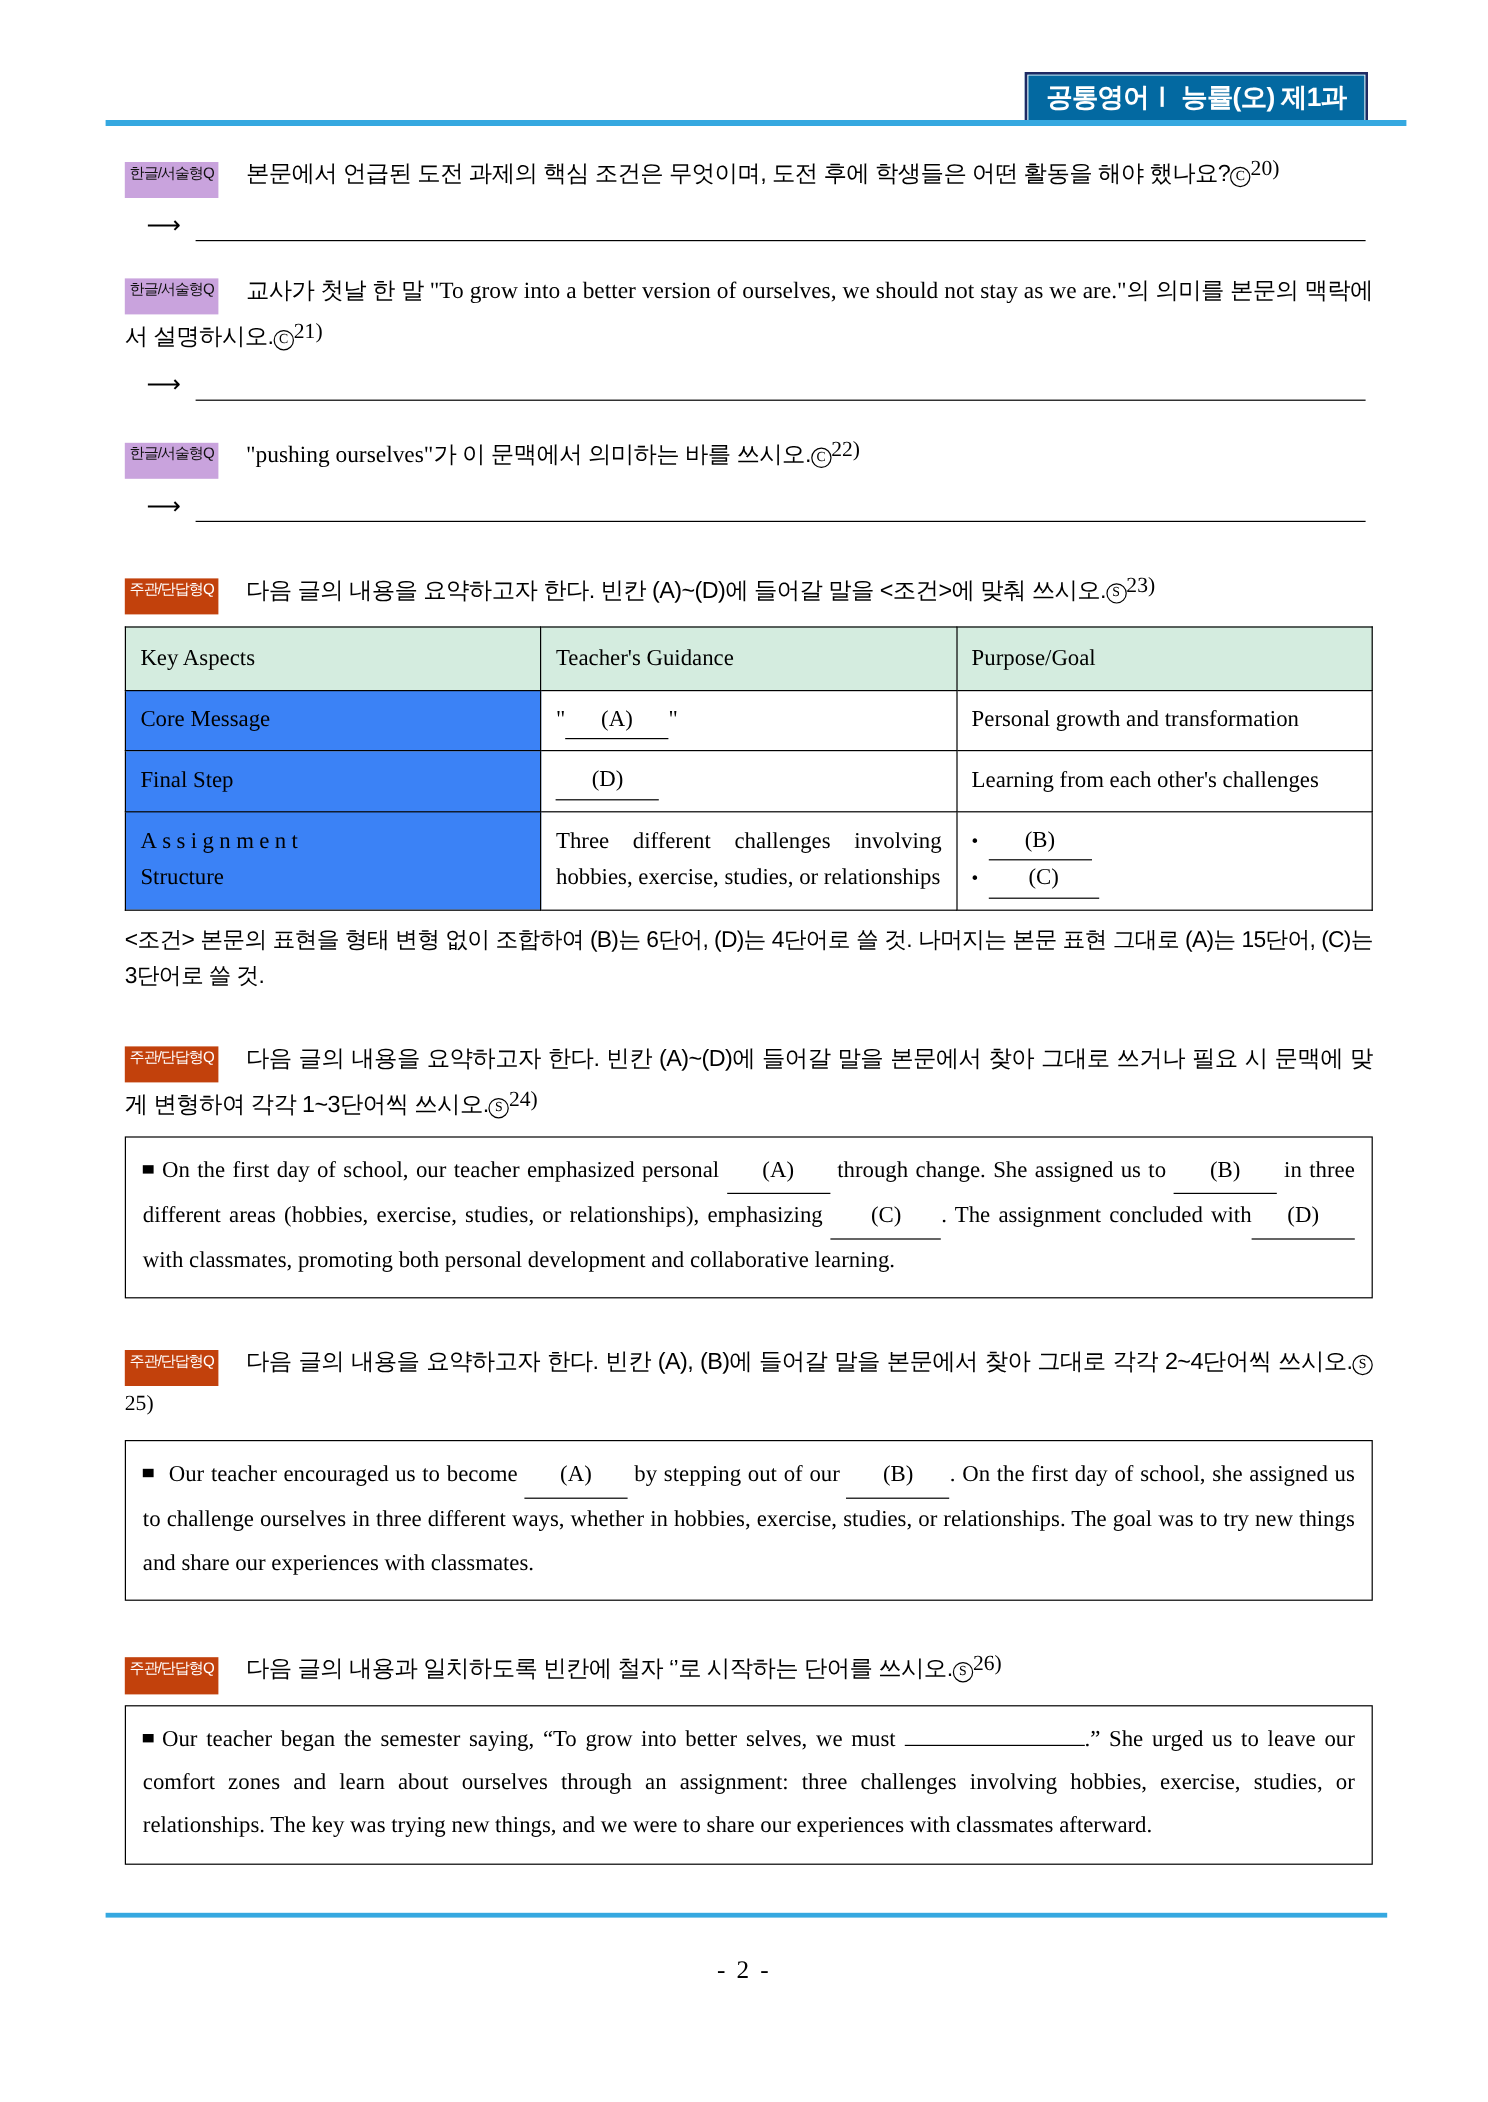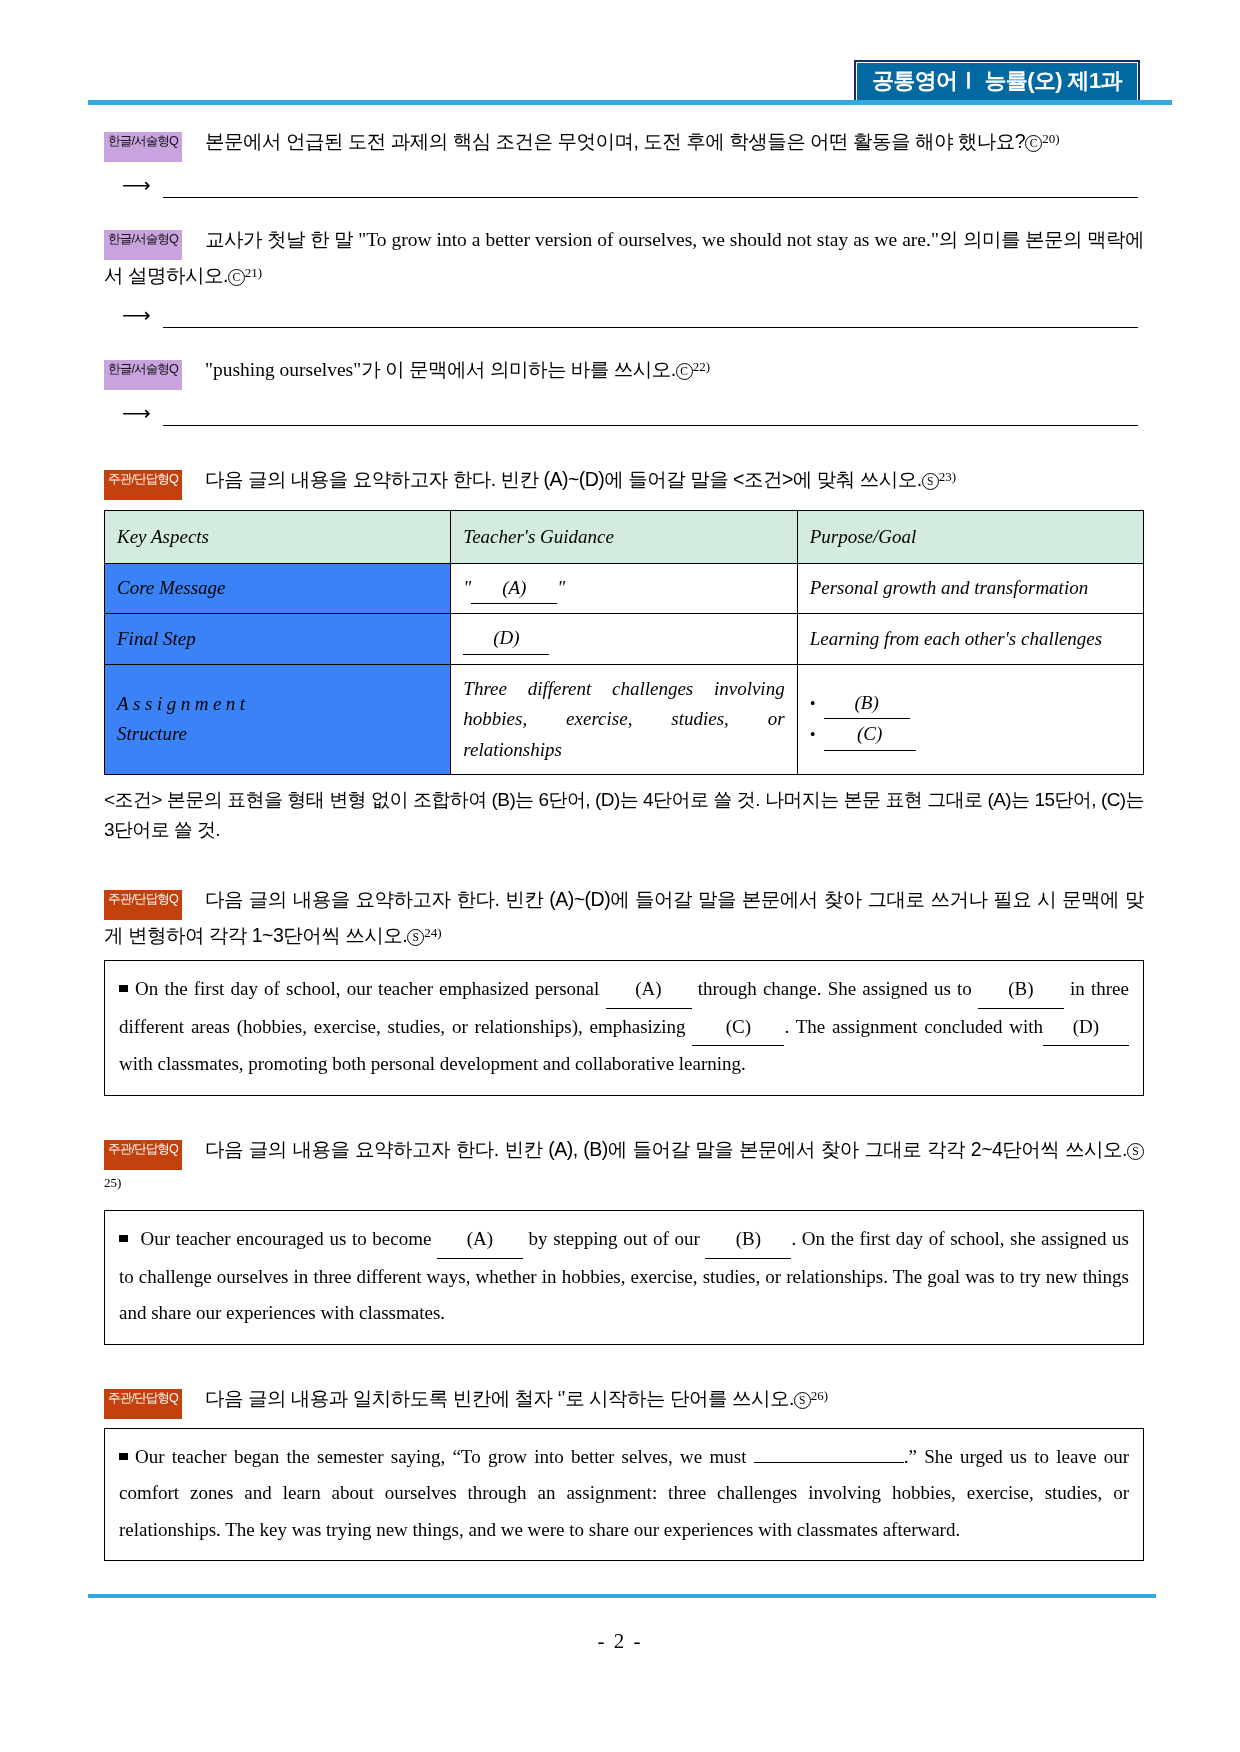--- a/index.html
+++ b/index.html
@@ -115,21 +115,21 @@
     border: 1.2px solid #000;
     border-radius: 50%;
     width: 15px;
     height: 15px;
     line-height: 14px;
     text-align: center;
     font-size: 11.5px;
     font-family: "Liberation Serif", serif;
     vertical-align: 1px;
   }
-  .sup { font-size: 13px; vertical-align: 5px; margin-top: 24px; }
+  .sup { font-size: 18px; vertical-align: 5px; margin-top: 24px; }
 
   
   .answer-row {
     display: flex;
     align-items: flex-end;
     margin: 10px 0 0 18px;
     height: 26px;
   }
   .arrow {
     font-family: "Liberation Sans", sans-serif;
@@ -153,21 +153,20 @@
     margin-top: 10px;
     font-family: "Liberation Serif", serif;
     font-size: 19px;
     table-layout: fixed;
   }
   table.summary th, table.summary td {
     border: 1.2px solid #000;
     padding: 9px 12px;
     vertical-align: middle;
     line-height: 1.6;
-    font-style: italic;
   }
   table.summary thead th {
     background: #d4ecdf;
     text-align: left;
     font-weight: normal;
     height: 34px;
   }
   table.summary td.rowhead {
     background: #3b82f6;
     width: 178px;

